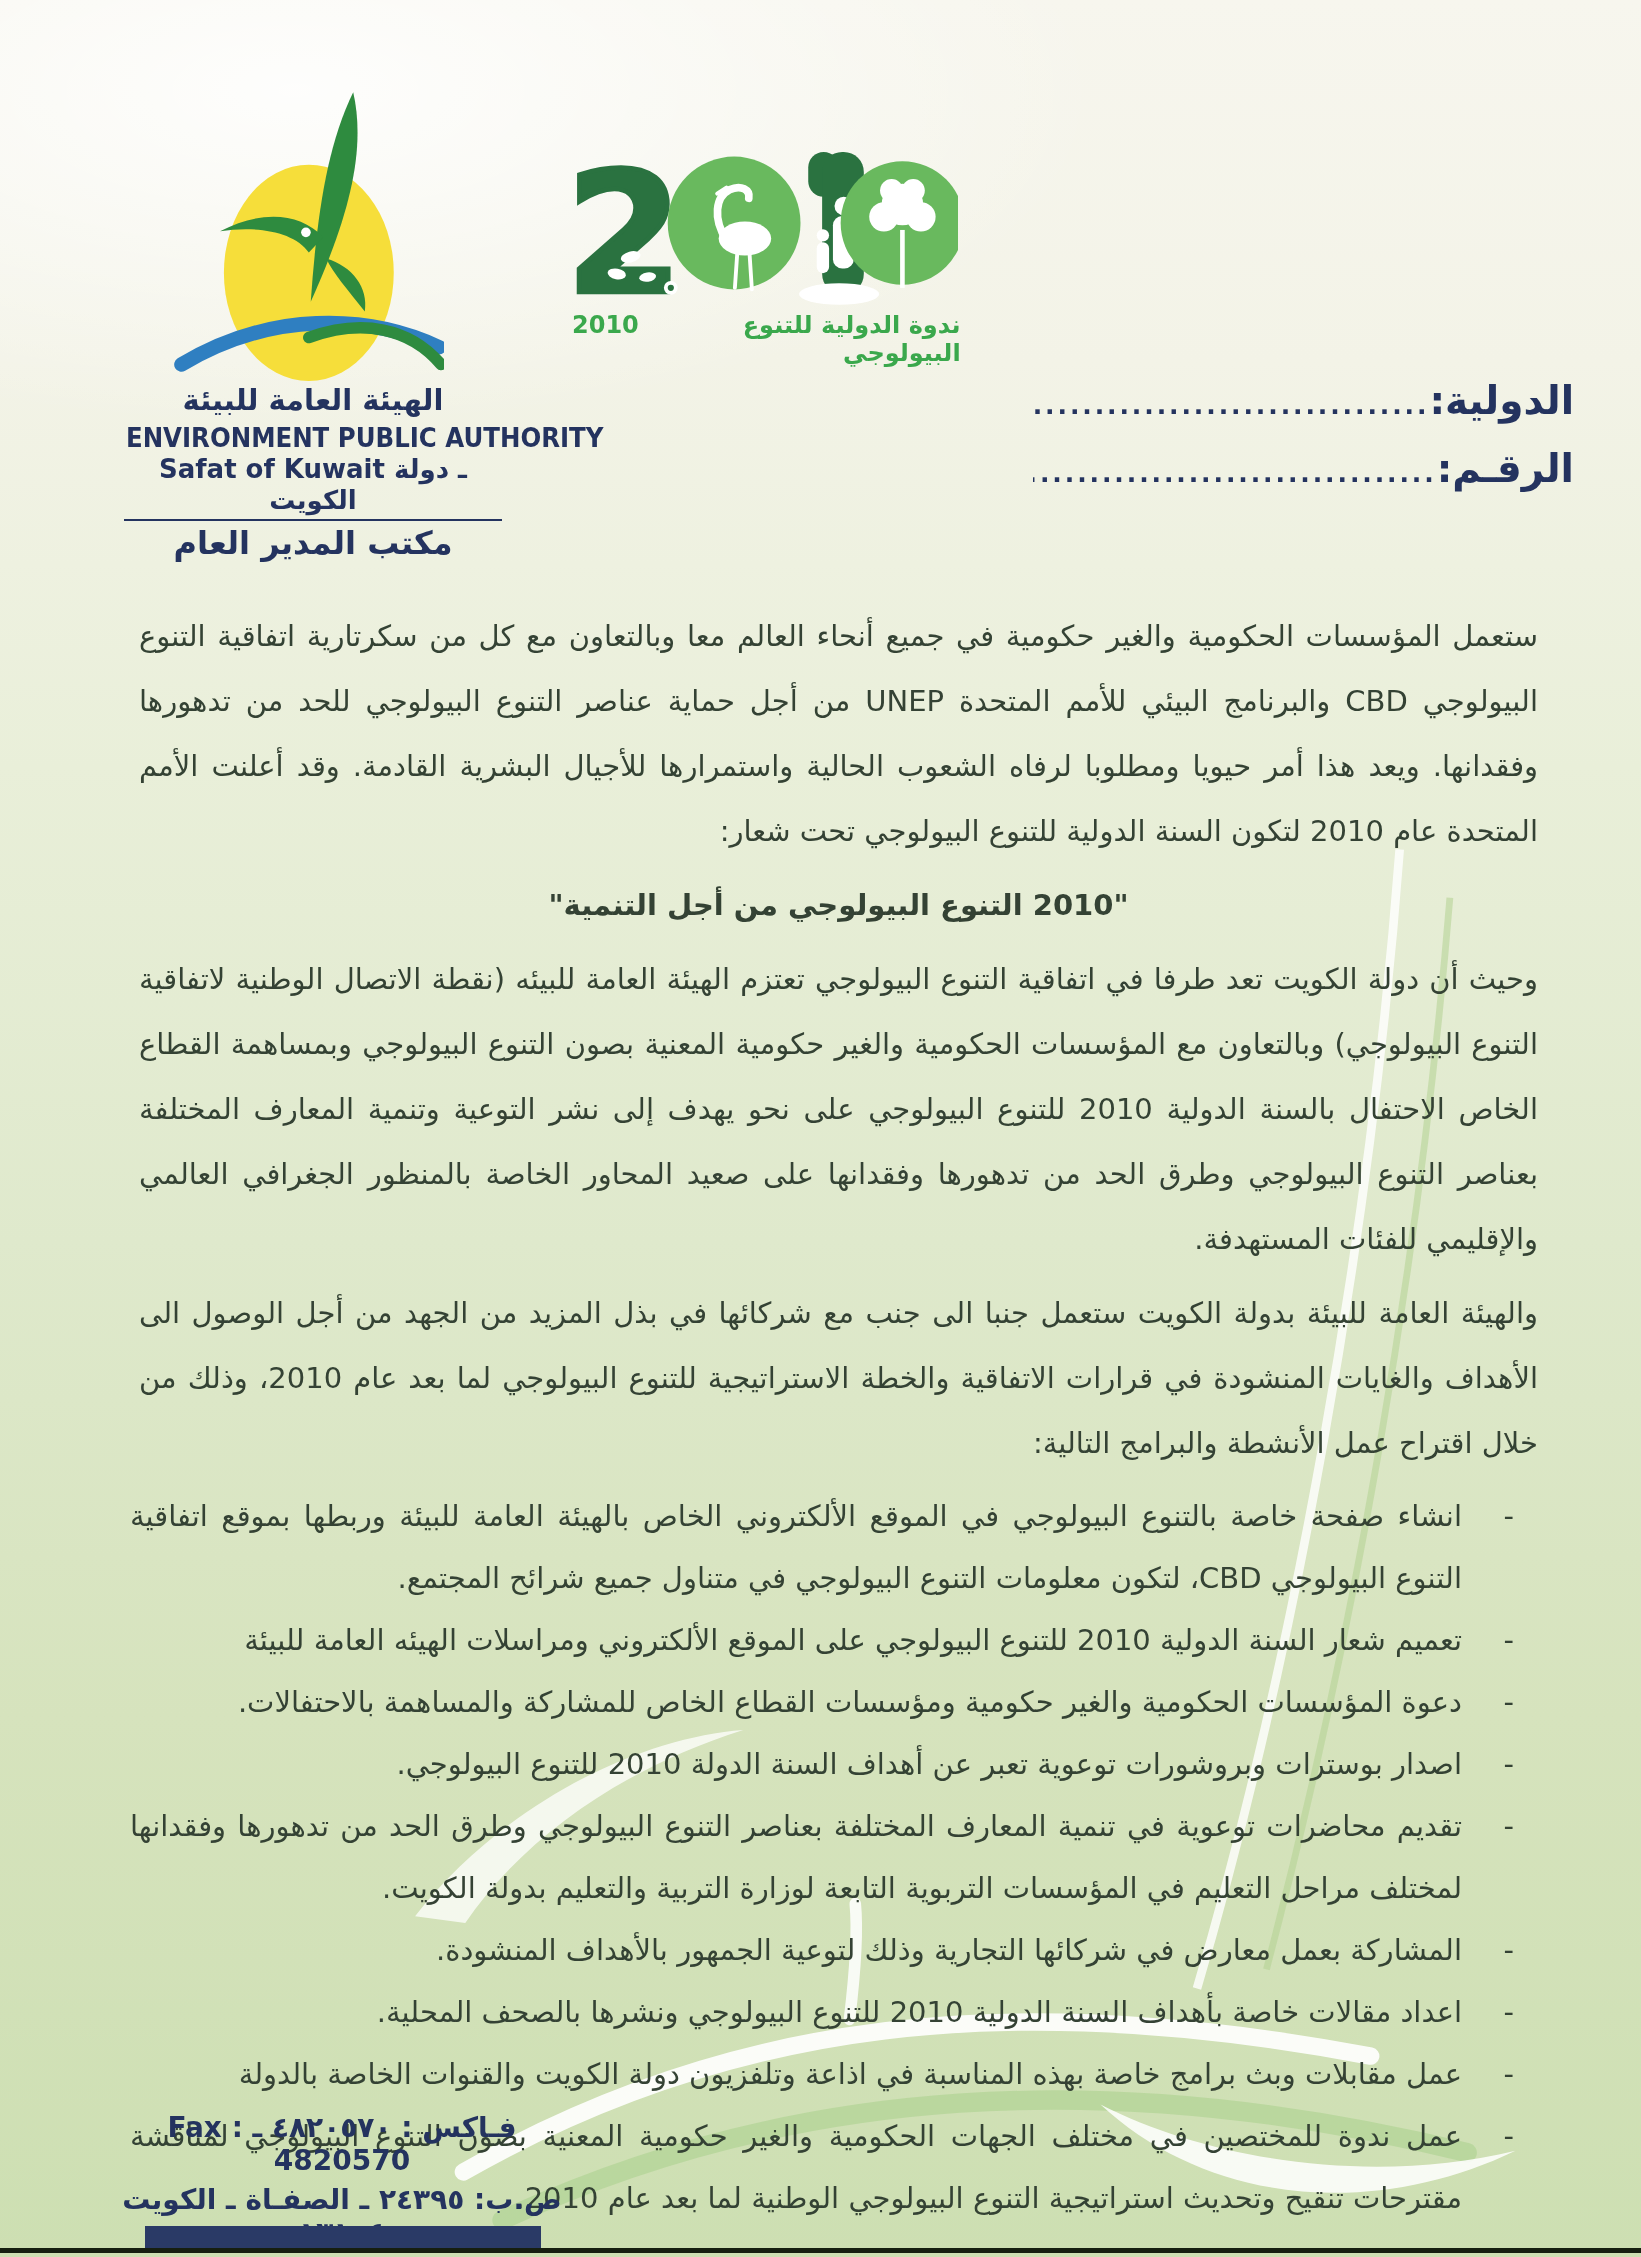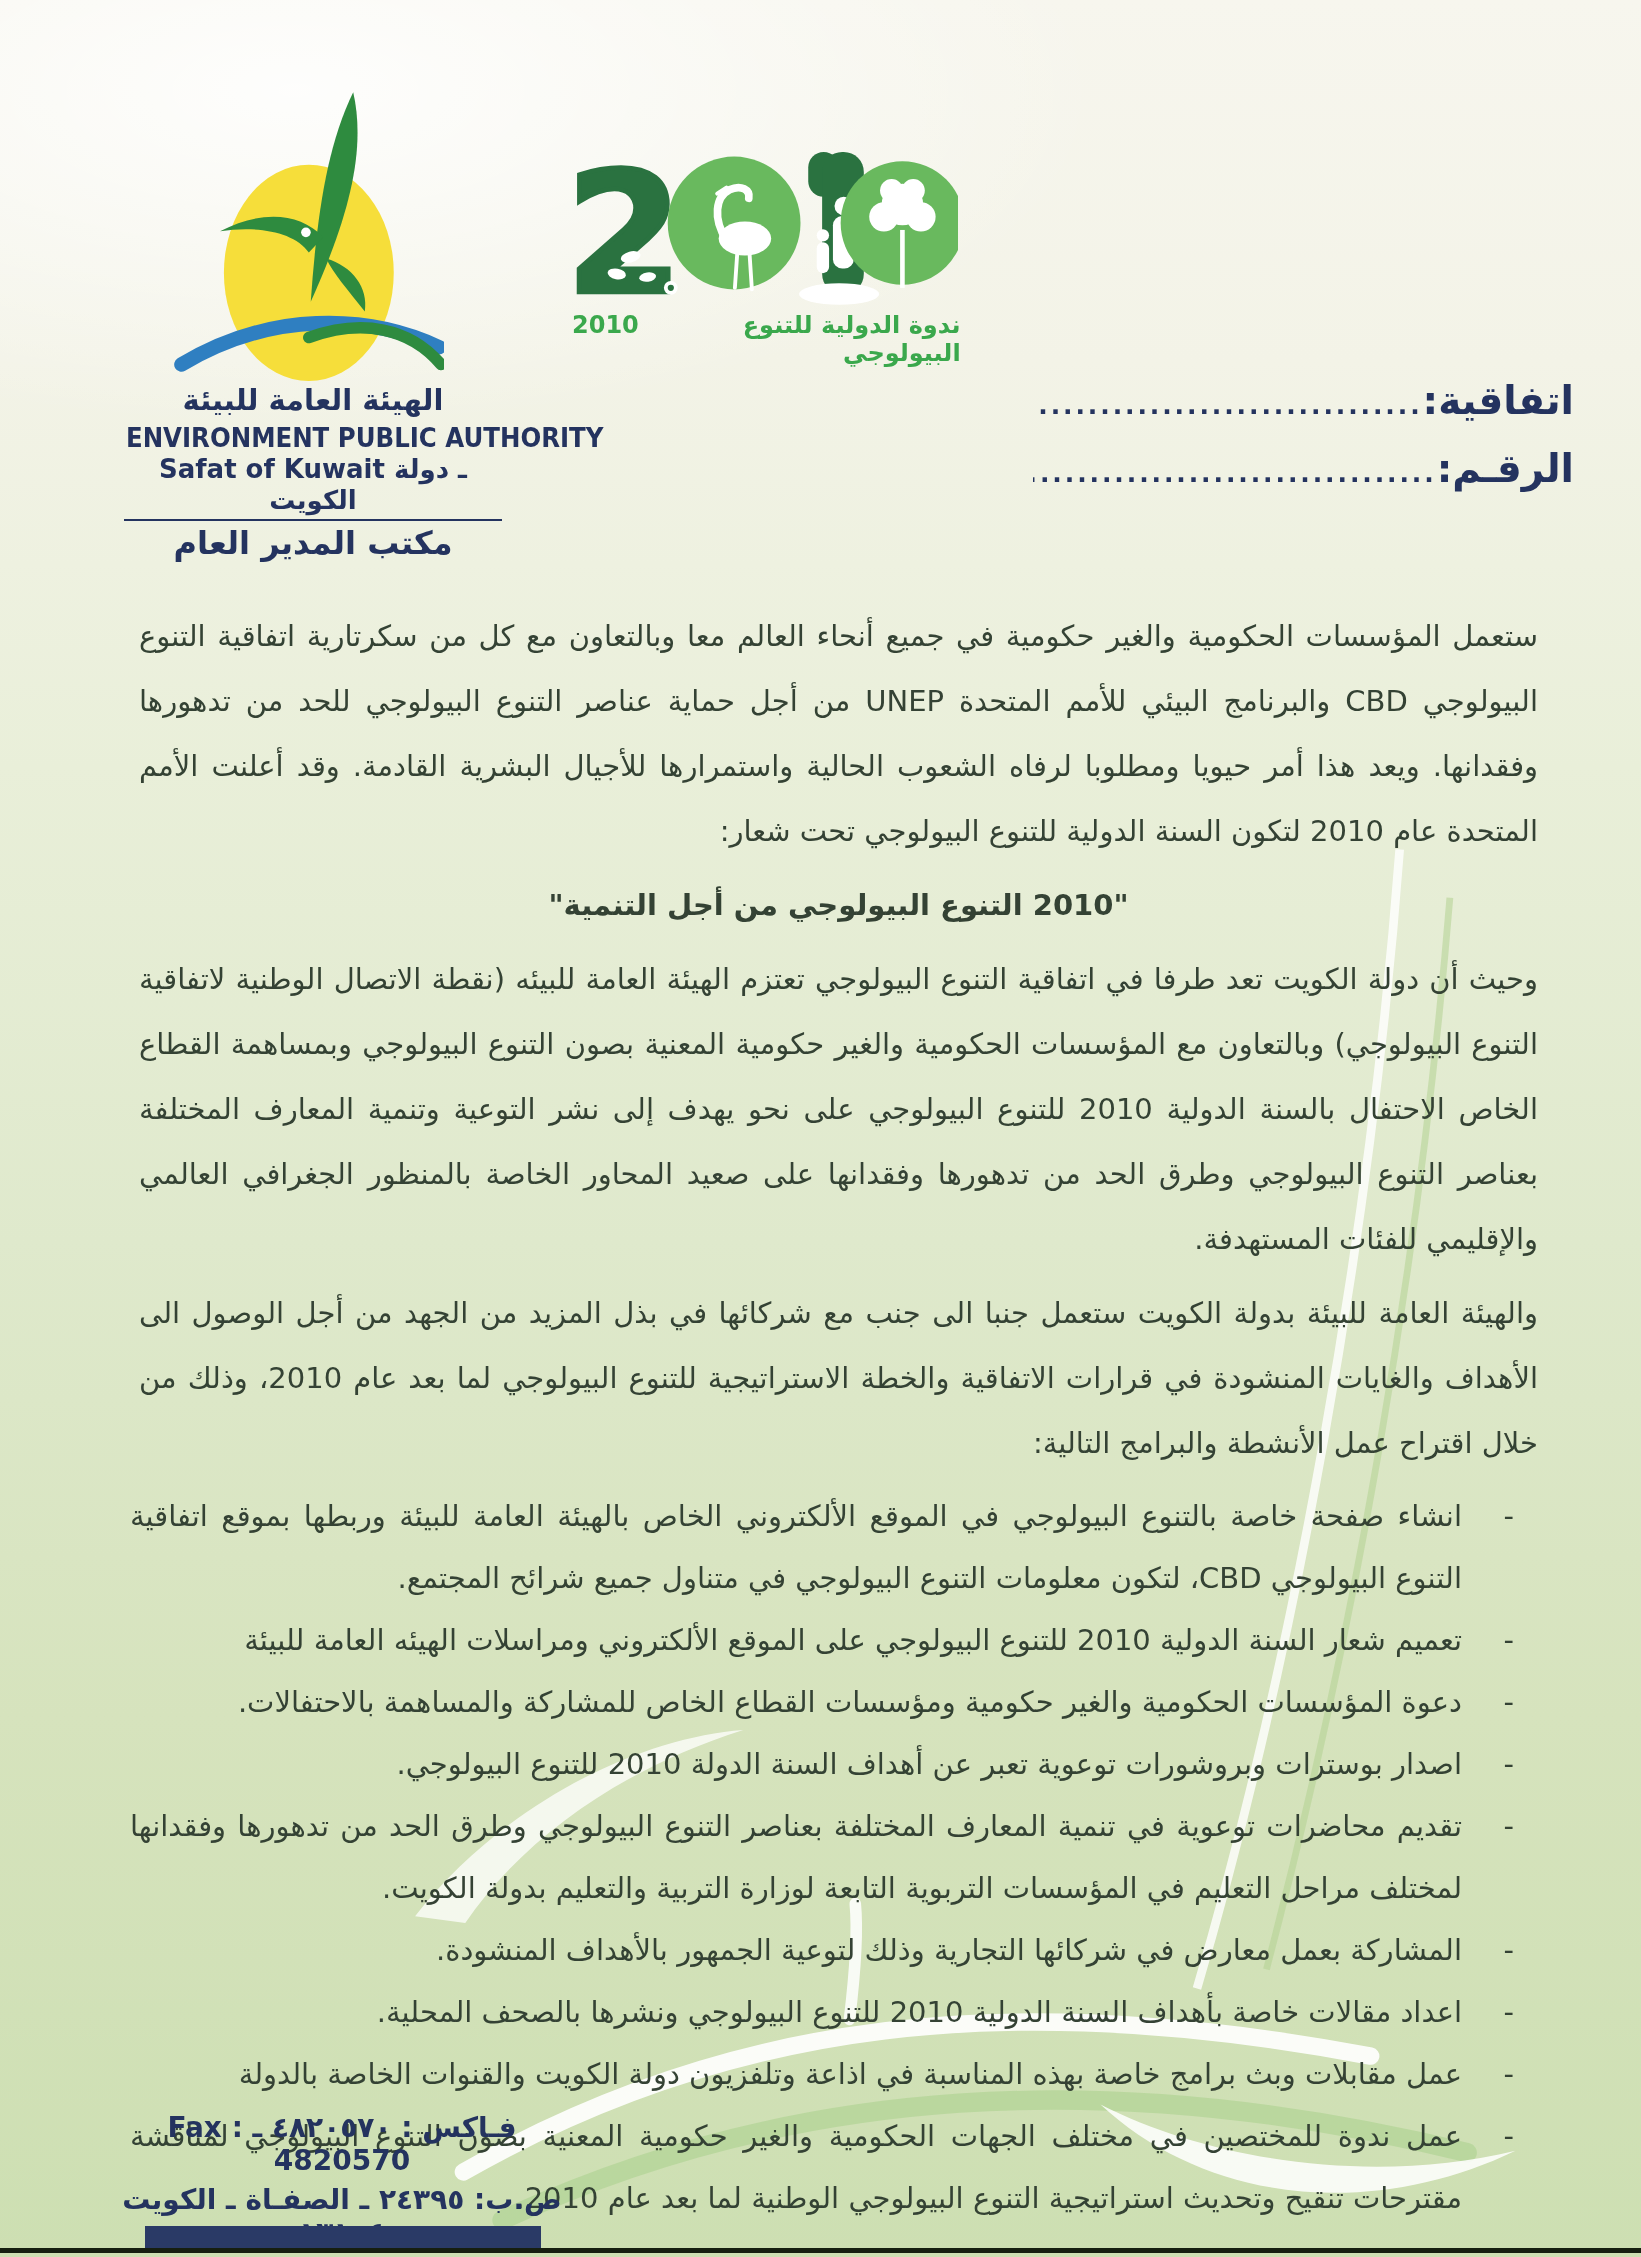--- a/index.html
+++ b/index.html
@@ -109,21 +109,21 @@
       <circle cx="442" cy="64" r="15" fill="#fff"></circle>
     </svg>
     <div class="iyb-caption">
       <span>ندوة الدولية للتنوع البيولوجي</span>
       <span>2010</span>
     </div>
   </div>
 
   <div class="abs fields">
     <div class="field-row">
-      <span class="field-label">اتفاقية:</span>
+      <span class="field-label">الدولية:</span>
       <span class="field-dots">......................................</span>
     </div>
     <div class="field-row">
       <span class="field-label">الرقـم:</span>
       <span class="field-dots">......................................</span>
     </div>
   </div>
 
   <div class="abs body-text">
     <p class="para">ستعمل المؤسسات الحكومية والغير حكومية في جميع أنحاء العالم معا وبالتعاون مع كل من سكرتارية اتفاقية التنوع البيولوجي CBD والبرنامج البيئي للأمم المتحدة UNEP من أجل حماية عناصر التنوع البيولوجي للحد من تدهورها وفقدانها. ويعد هذا أمر حيويا ومطلوبا لرفاه الشعوب الحالية واستمرارها للأجيال البشرية القادمة. وقد أعلنت الأمم المتحدة عام 2010 لتكون السنة الدولية للتنوع البيولوجي تحت شعار:</p>

